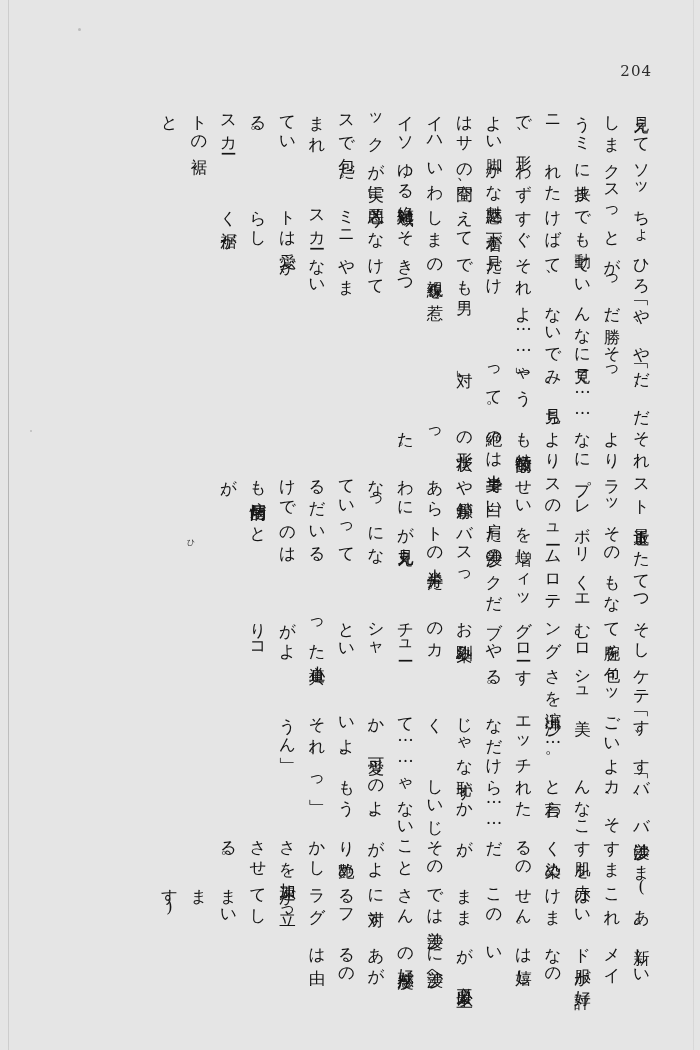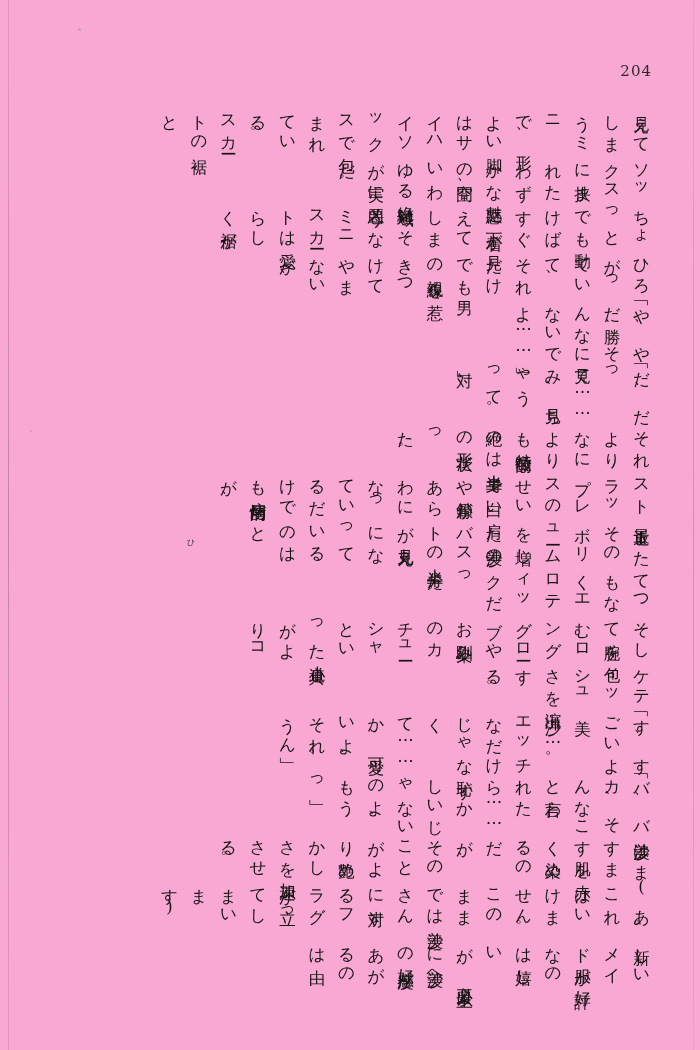--- a/index.html
+++ b/index.html
@@ -14,21 +14,21 @@
     font-family: "DejaVu Serif", "Liberation Serif", serif;
     color: #1a1a1a;
     position: relative;
   }
 
   .page {
     position: absolute;
     left: 0; top: 0;
     width: 700px;
     height: 1050px;
-    background: #f9a8d4;
+    background: #e5e5e5;
   }
 
   
   .page-edge-left {
     position: absolute;
     left: 8px; top: 0;
     width: 1px; height: 1050px;
     background: linear-gradient(to bottom, rgba(0,0,0,0.10), rgba(0,0,0,0.22), rgba(0,0,0,0.10));
   }
   .page-edge-right {

